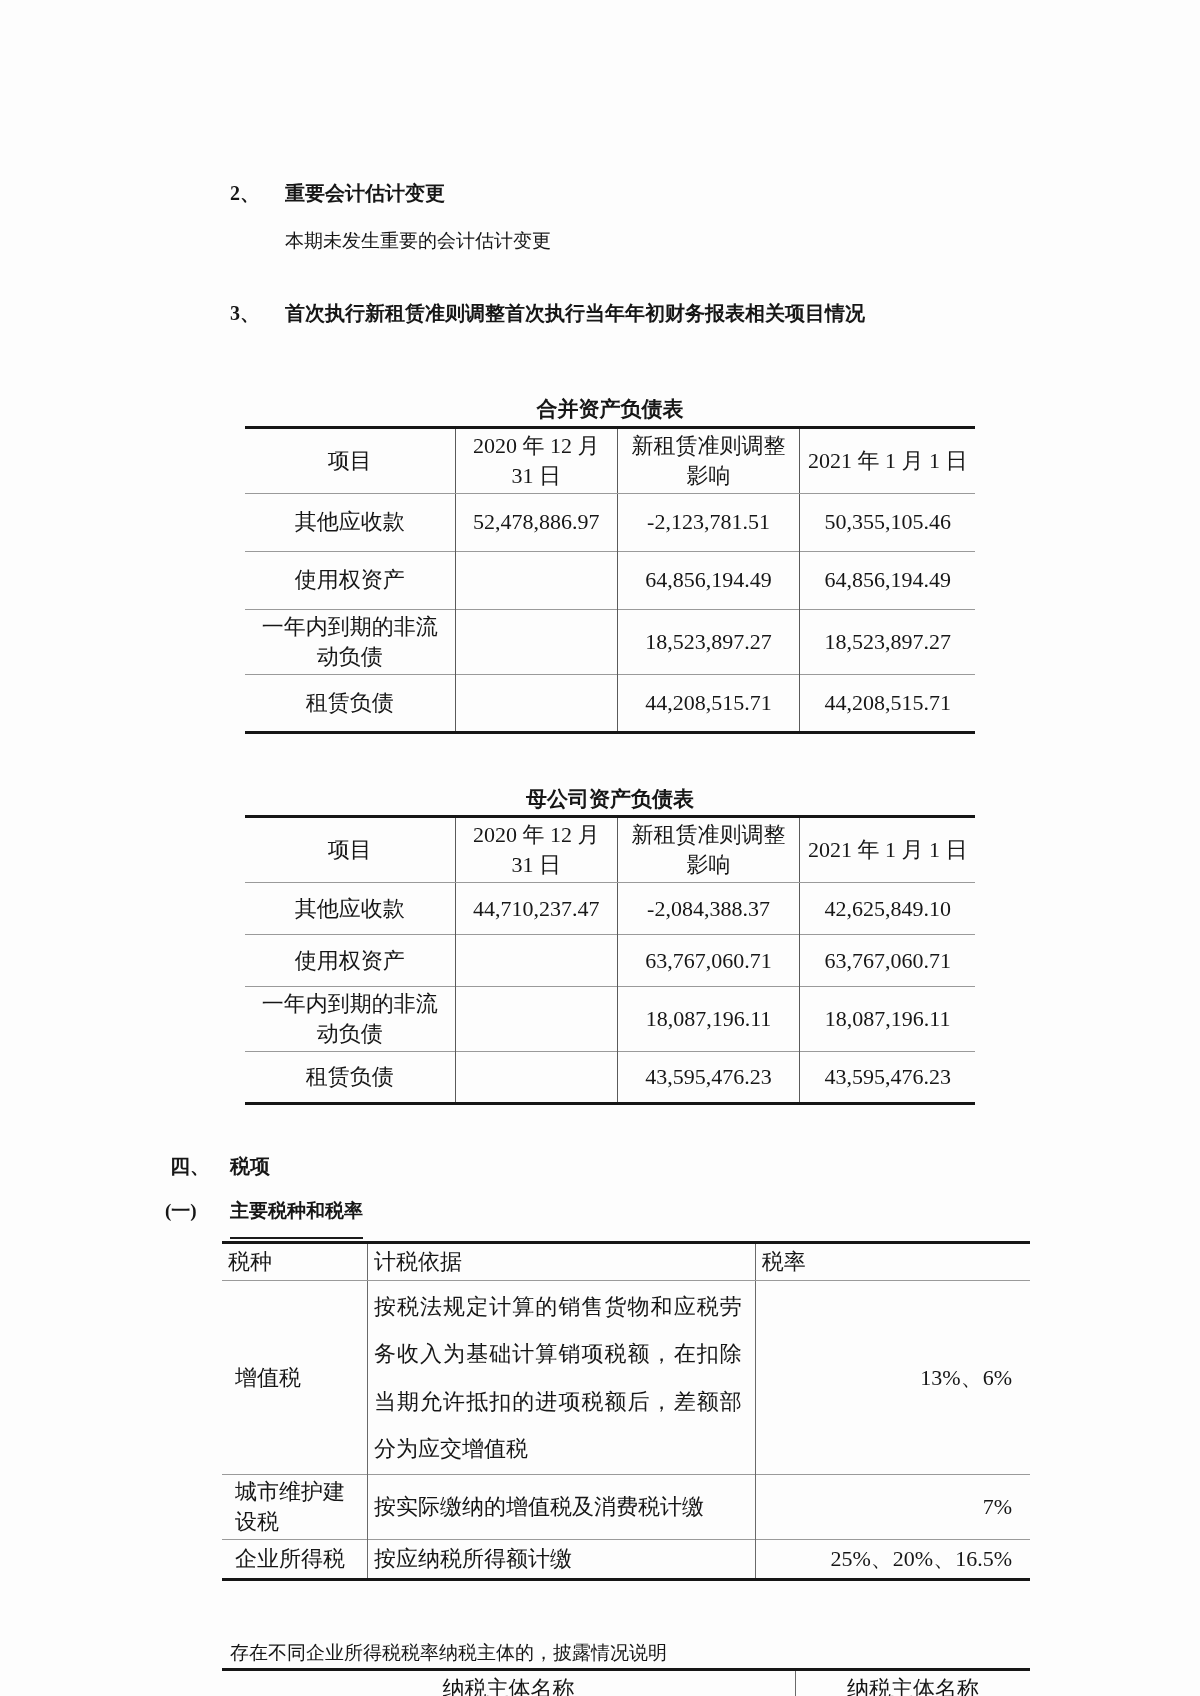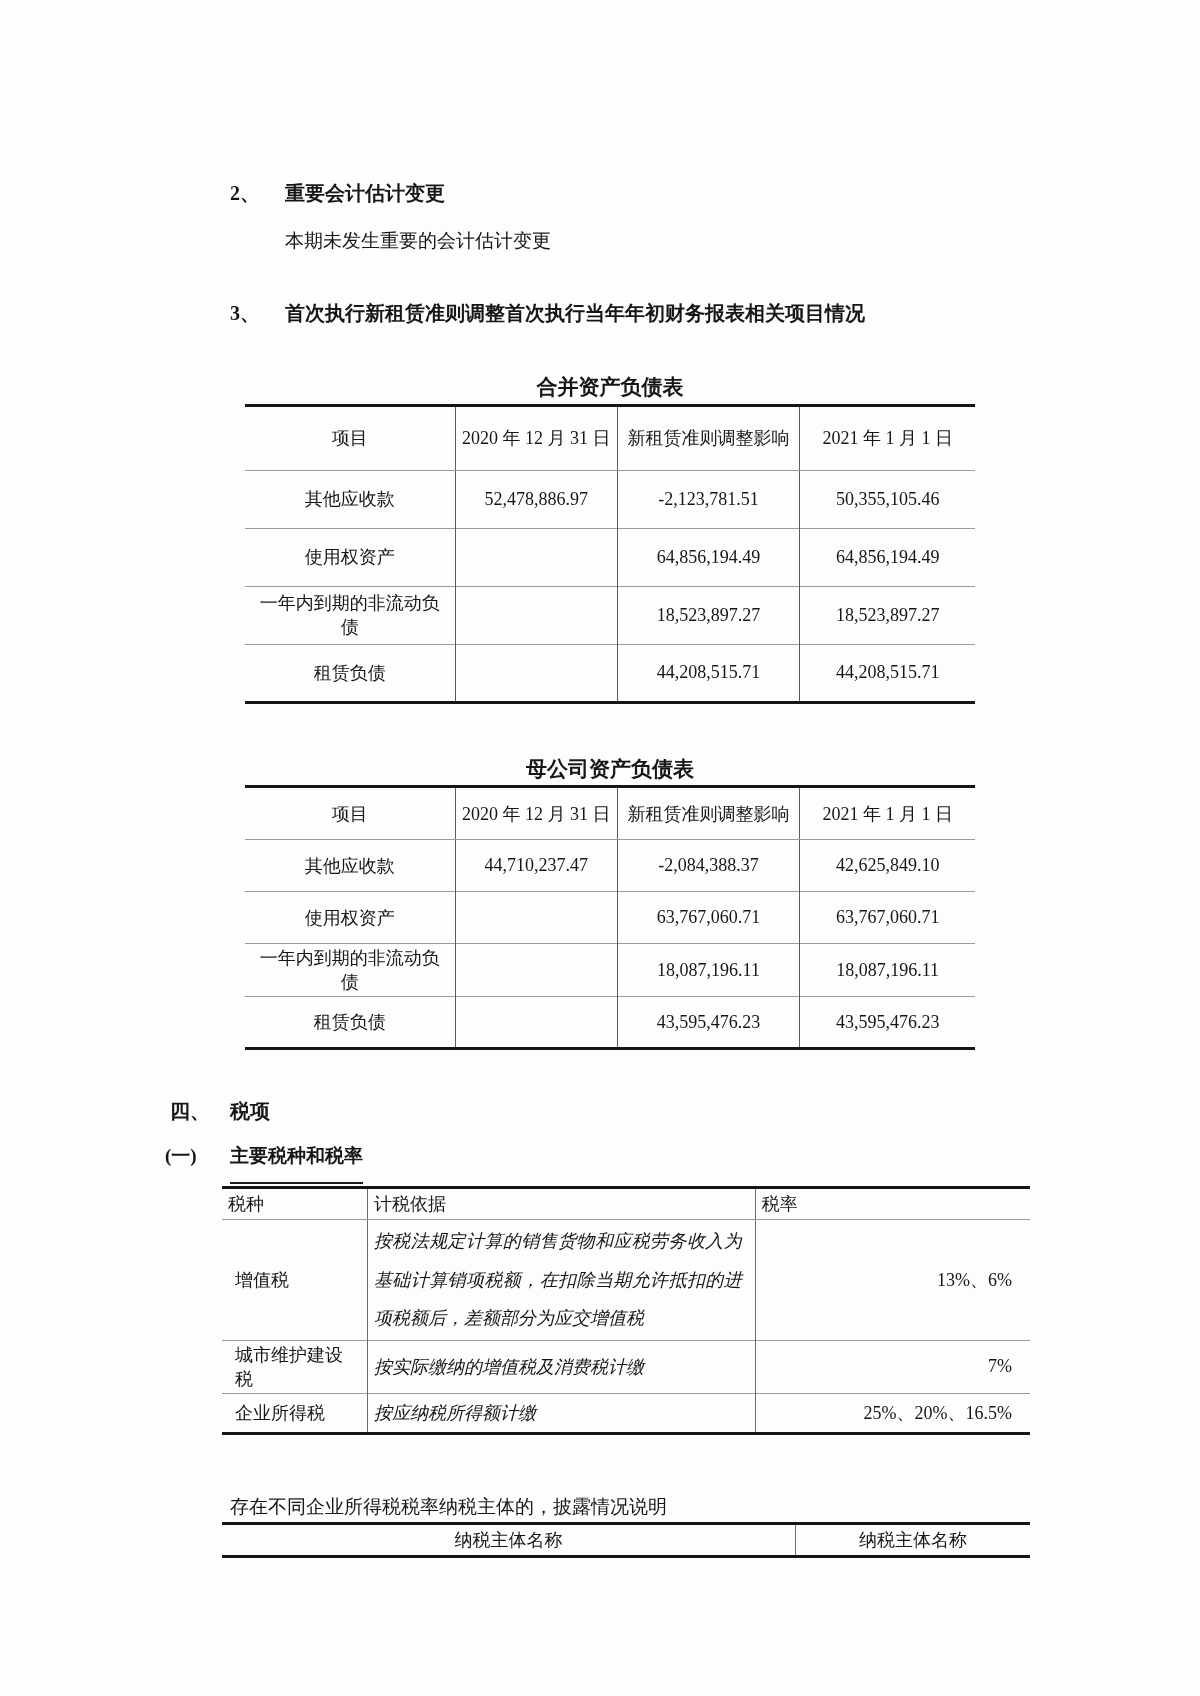--- a/index.html
+++ b/index.html
@@ -23,23 +23,23 @@
   .sec3 .num { width:55px; }
   .sec4 { margin-top:48px; margin-left:170px; }
   .sec4 .num { width:60px; }
   .sec4-1 { margin-top:20px; margin-left:165px; font-size:19px; }
   .sec4-1 .num { width:65px; font-weight:bold; }
   .sec4-1 .underlined { border-bottom:2px solid #1b1b1b; padding-bottom:13px; }
 
   
   .tbl-title { width:730px; margin-left:245px; text-align:center;
                font-weight:bold; font-size:21px; line-height:1.3; }
-  .t1-title { margin-top:48px; }
+  .t1-title { margin-top:70px; }
   .t2-title { margin-top:52px; }
-  table { border-collapse:collapse; table-layout:fixed; font-size:18px; }
+  table { border-collapse:collapse; table-layout:fixed; font-size:22px; }
   .bs-table {
     width:730px; margin-left:245px;
     border-top:3px solid #161616; border-bottom:3px solid #161616;
   }
   .bs-table.t1 { margin-top:3px; }
   .bs-table.t2 { margin-top:2px; }
   .bs-table th, .bs-table td {
     font-weight:normal; text-align:center; vertical-align:middle;
     padding:2px 6px; overflow:hidden;
   }
@@ -60,21 +60,21 @@
     font-weight:normal; vertical-align:middle; padding:2px 13px; overflow:hidden;
   }
   .tax-table th { text-align:left; padding:3px 6px; }
   .tax-table th + th, .tax-table td + td { border-left:1px solid #6a6a6a;padding-left:6px; }
   .tax-table thead th { border-bottom:1px solid #9a9a9a; }
   .tax-table tbody tr + tr td { border-top:1px solid #9a9a9a; }
   .tax-table thead tr { height:28px; }
   .tax-table tbody tr.r1 { height:118px; }
   .tax-table tbody tr.r2, .tax-table tbody tr.r3 { height:40px; }
   .tax-table td.kind { text-align:left; }
-  .tax-table td.basis { text-align:justify; text-justify:inter-character;font-style:italic; }
+  .tax-table td.basis { text-align:justify; text-justify:inter-character; }
   .tax-table tr.r1 td.basis { line-height:2.15; }
   .tax-table td.rate { text-align:right; padding-right:18px; }
 
   
   .note { margin-top:60px; margin-left:230px; font-size:19px; line-height:1.25; }
   .entity-table {
     width:808px; margin-left:222px; margin-top:3px;
     border-top:3px solid #161616; border-bottom:3px solid #161616;
   }
   .entity-table th { font-weight:normal; text-align:center; padding:3px 6px; height:28px; }

